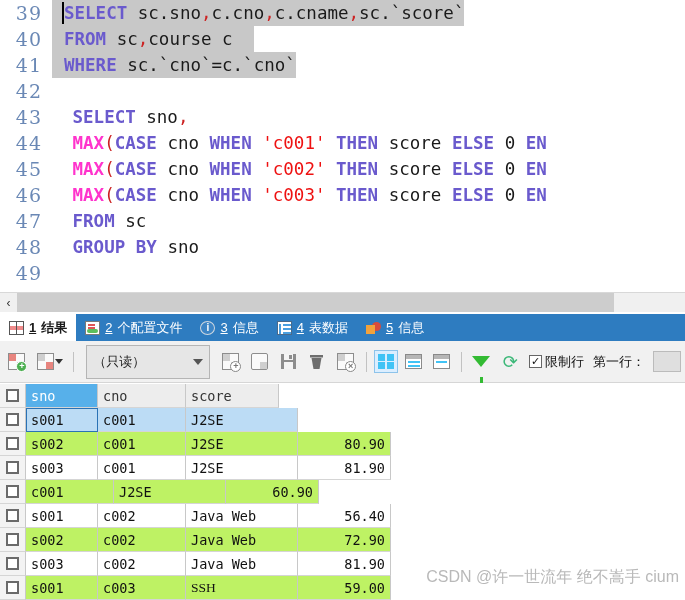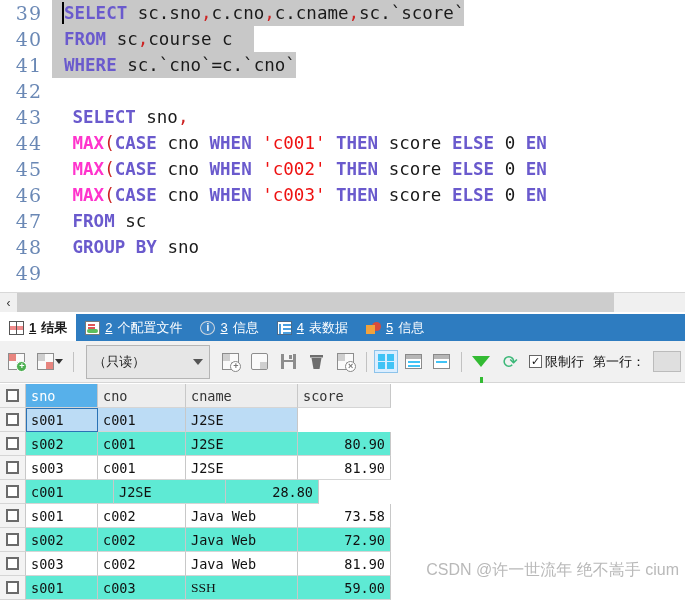--- a/index.html
+++ b/index.html
@@ -216,29 +216,29 @@
   .gsel-box { width: 13px; height: 13px; border: 2px solid #6a6a6a; background: #fff; }
   .gcell {
     border-right: 1px solid #c8c8c8; border-bottom: 1px solid #d5d5d5;
     font-family: "DejaVu Sans Mono", monospace;
     font-size: 13.5px; color: #111;
     display: flex; align-items: center;
     padding: 0 5px; white-space: nowrap; overflow: hidden;
   }
   .grow.header .gcell { background: #ededed; color: #333; }
   .grow.header .gcell.active { background: #57b0ea; color: #ffffff; }
-  .grow.alt .gcell { background: #5eead4; }
+  .grow.alt .gcell { background: #bef264; }
   .grow.sel .gcell { background: #bcdcf5; }
   .grow.sel .gcell.active { outline: 1px solid #2a72b5; outline-offset: -1px; }
   .gcell.num { justify-content: flex-end; }
   .grid-rest { flex: 1; background: #ffffff; }
 
   
   .watermark {
-    position: absolute; right: 6px; bottom: 19px;
+    position: absolute; right: 6px; bottom: 12px;
     font-size: 16px; color: #b9b9b9;
     font-family: "Liberation Sans", sans-serif;
     white-space: nowrap; pointer-events: none;
   }
 </style>
 </head>
 <body>
 
 <div id="app">
 
@@ -387,21 +387,20 @@
   </div>
 
   <div class="grid">
     <div id="grid-body">
         <div class="grow header">
           <div class="gsel-cell">
             <span class="gsel-box"></span>
           </div>
           <div class="gcell active" style="width: 72px; min-width: 72px;">sno</div>
           <div class="gcell" style="width: 88px; min-width: 88px;">cno</div>
-          <div class="gcell" style="width: 112px; min-width: 112px;">cname</div>
           <div class="gcell" style="width: 93px; min-width: 93px;">score</div>
           <div class="grid-rest"></div>
         </div>
         <div class="grow sel">
           <div class="gsel-cell">
             <span class="gsel-box"></span>
           </div>
           <div class="gcell active" style="width: 72px; min-width: 72px;">s001</div>
           <div class="gcell" style="width: 88px; min-width: 88px;">c001</div>
           <div class="gcell" style="width: 112px; min-width: 112px;">J2SE</div>
@@ -426,31 +425,31 @@
           <div class="gcell" style="width: 112px; min-width: 112px;">J2SE</div>
           <div class="gcell num" style="width: 93px; min-width: 93px;">81.90</div>
           <div class="grid-rest"></div>
         </div>
         <div class="grow alt">
           <div class="gsel-cell">
             <span class="gsel-box"></span>
           </div>
           <div class="gcell" style="width: 88px; min-width: 88px;">c001</div>
           <div class="gcell" style="width: 112px; min-width: 112px;">J2SE</div>
-          <div class="gcell num" style="width: 93px; min-width: 93px;">28.80</div>
+          <div class="gcell num" style="width: 93px; min-width: 93px;">60.90</div>
           <div class="grid-rest"></div>
         </div>
         <div class="grow">
           <div class="gsel-cell">
             <span class="gsel-box"></span>
           </div>
           <div class="gcell" style="width: 72px; min-width: 72px;">s001</div>
           <div class="gcell" style="width: 88px; min-width: 88px;">c002</div>
           <div class="gcell" style="width: 112px; min-width: 112px;">Java Web</div>
-          <div class="gcell num" style="width: 93px; min-width: 93px;">73.58</div>
+          <div class="gcell num" style="width: 93px; min-width: 93px;">56.40</div>
           <div class="grid-rest"></div>
         </div>
         <div class="grow alt">
           <div class="gsel-cell">
             <span class="gsel-box"></span>
           </div>
           <div class="gcell" style="width: 72px; min-width: 72px;">s002</div>
           <div class="gcell" style="width: 88px; min-width: 88px;">c002</div>
           <div class="gcell" style="width: 112px; min-width: 112px;">Java Web</div>
           <div class="gcell num" style="width: 93px; min-width: 93px;">72.90</div>

